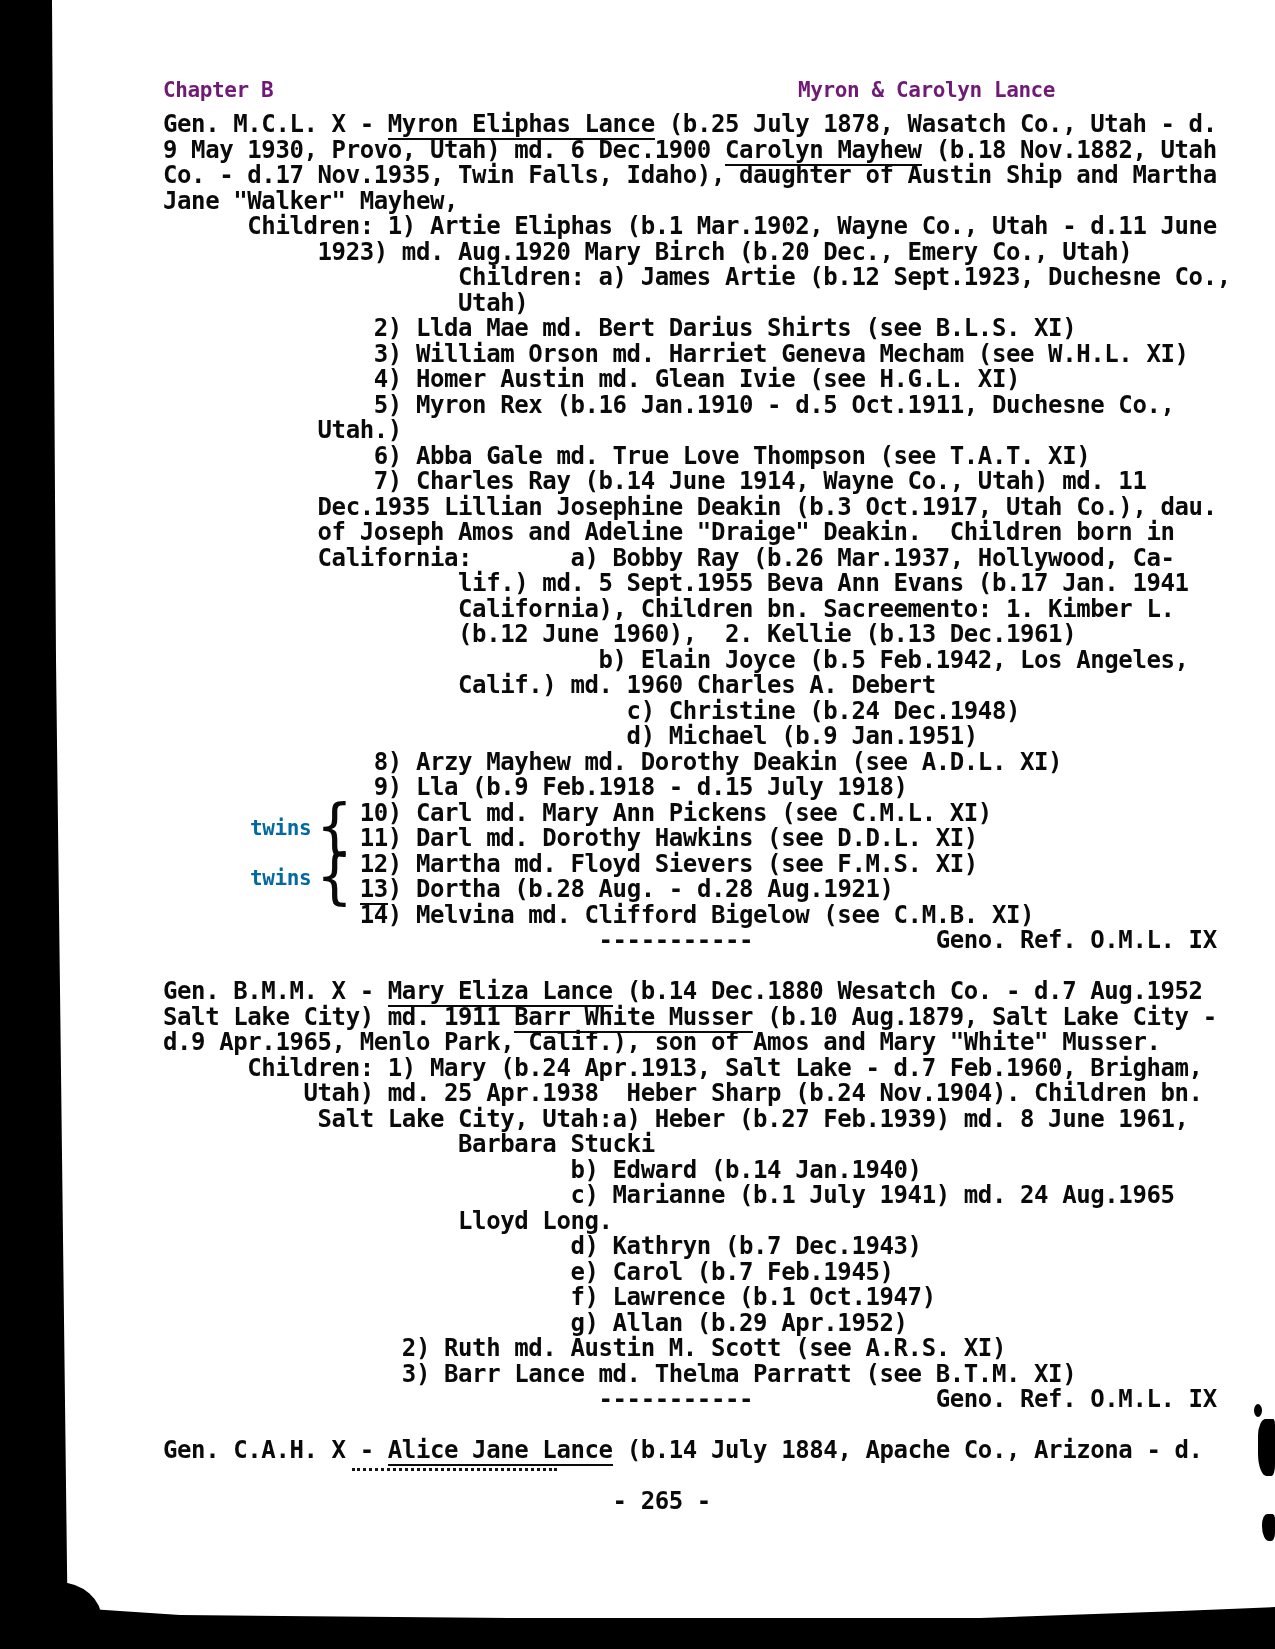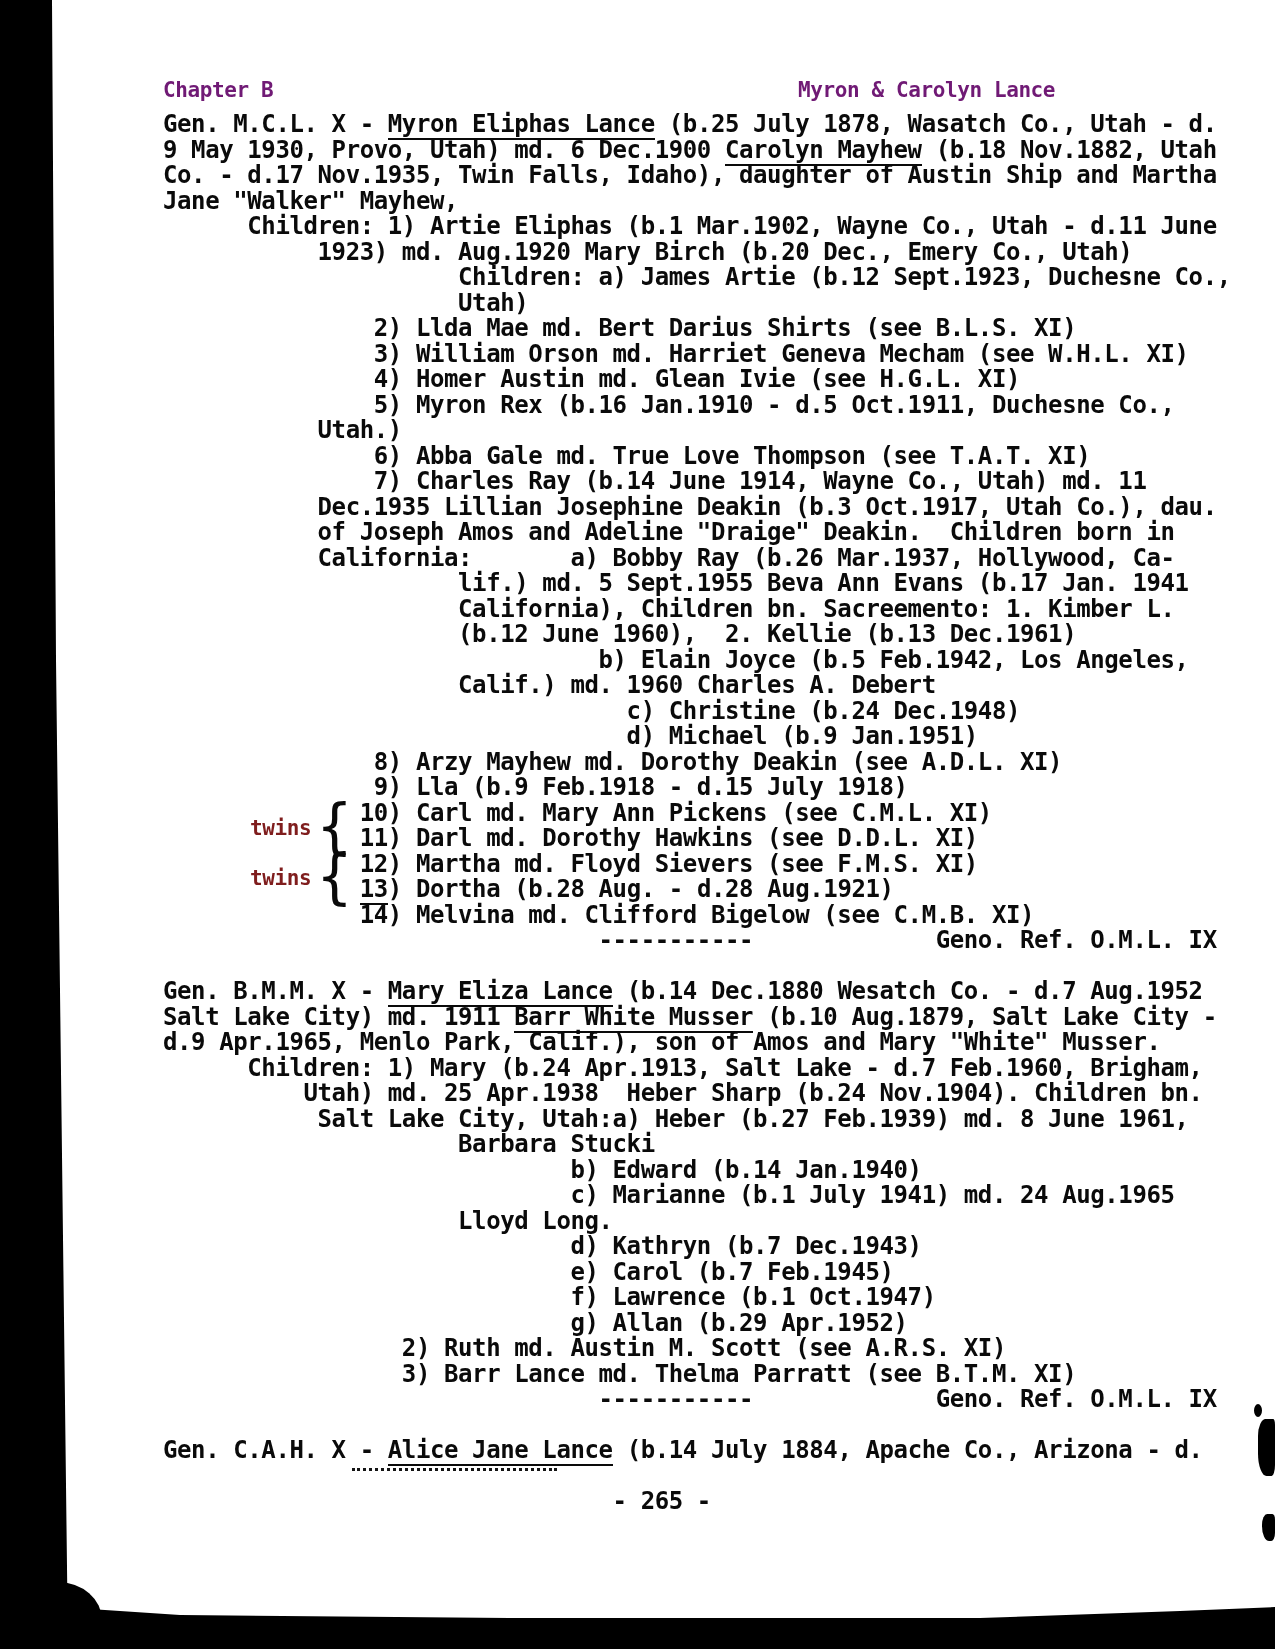--- a/index.html
+++ b/index.html
@@ -19,21 +19,21 @@
     position:absolute; top:78px;
     font:700 21px/25px "DejaVu Sans Mono", monospace;
     letter-spacing:-0.4px; color:#701a75; white-space:pre;
   }
   .hdr-left  { left:163px; }
   .hdr-right { left:787px;padding-left:11px; }
   
   .twins-label {
     position:absolute; left:250px;
     font:700 21px/25px "DejaVu Sans Mono", monospace;
-    letter-spacing:-0.4px; color:#7f1d1d;
+    letter-spacing:-0.4px; color:#0369a1;
   }
   .twins-label.t1 { top:816px; }
   .twins-label.t2 { top:866px; }
   .brace {
     position:absolute; left:316px; color:#0a0a0a;
     font:400 58px/52px "DejaVu Sans", sans-serif;
     transform:scaleY(1.05); transform-origin:top left;
   }
   .brace.b1 { top:799px; }
   .brace.b2 { top:849px; }

